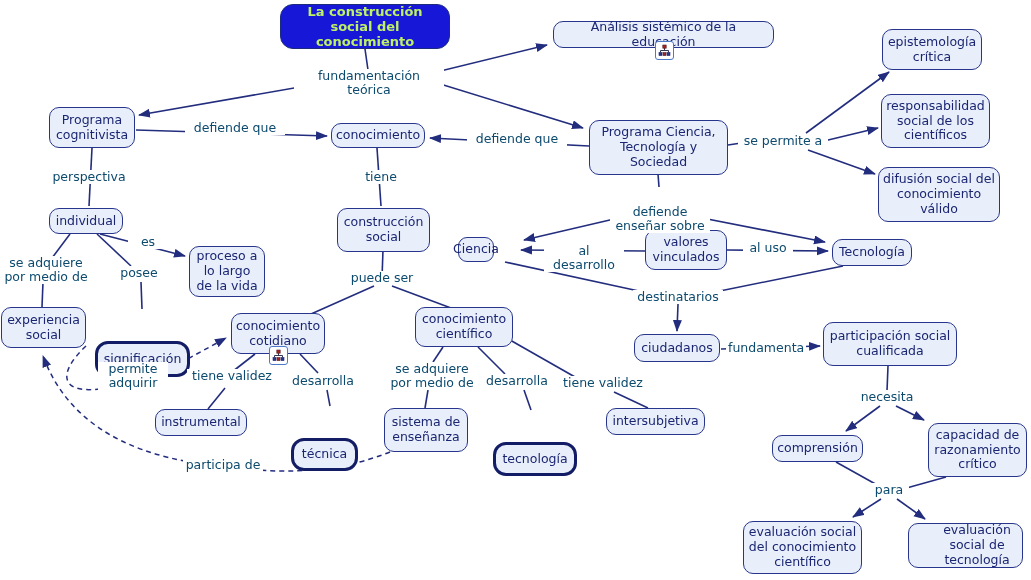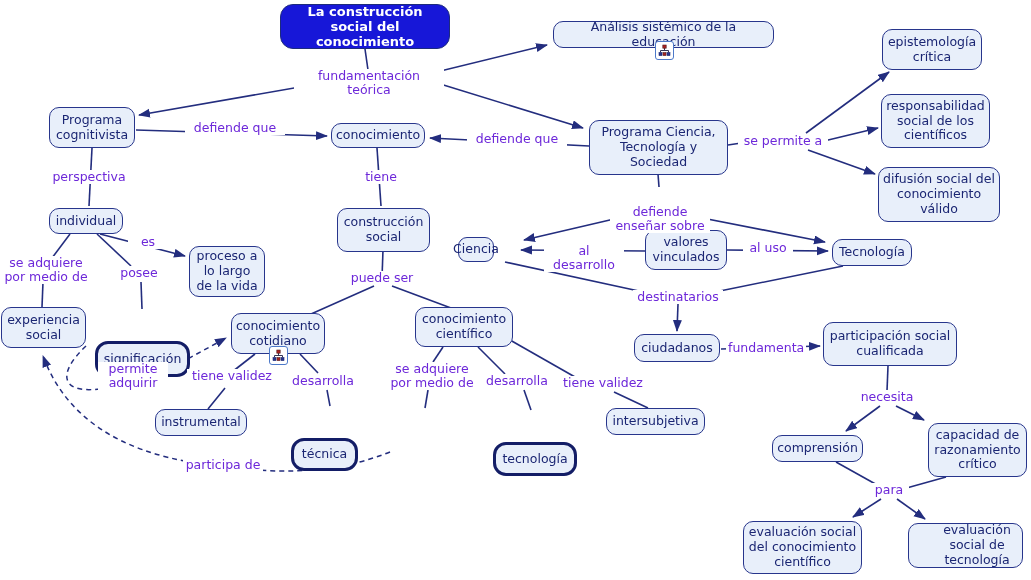--- a/index.html
+++ b/index.html
@@ -11,26 +11,26 @@
   #wires{position:absolute;left:0;top:0;z-index:1;pointer-events:none;}
   .node{
     position:absolute;z-index:2;box-sizing:border-box;
     background:#e8effa;border:1.6px solid #27358c;border-radius:10px;
     color:#1b2673;font-size:12.5px;line-height:1.18;
     display:flex;align-items:center;justify-content:center;text-align:center;
     padding:2px 4px;
   }
   .node.thick{border-width:3.5px;border-color:#131d66;border-radius:13px;margin-top:32px;}
   .node.root{
-    background:#1717d8;color:#ffffff;font-weight:bold;font-size:13px;
+    background:#1717d8;color:#bef264;font-weight:bold;font-size:13px;
     border-color:#1d2b7d;border-radius:13px;
   }
   .link-label{
     position:absolute;z-index:3;box-sizing:border-box;
-    color:#6d28d9;font-size:12.5px;line-height:1.12;text-align:center;
+    color:#0c4a6e;font-size:12.5px;line-height:1.12;text-align:center;
     background:#ffffff;padding:0 2px;
   }
   .res-icon{
     position:absolute;z-index:4;width:17px;height:17px;
     background:#ffffff;border:1px solid #4d79c9;border-radius:3px;
     display:flex;align-items:center;justify-content:center;
   }
 </style>
 </head>
 <body>
@@ -151,20 +151,21 @@
       <rect x="4.8" y="1" width="3.4" height="3.2" fill="#a62121" stroke="#552222" stroke-width="0.6"></rect>
       <rect x="1" y="8.6" width="3" height="3" fill="#27358c" stroke="#1b2673" stroke-width="0.6"></rect>
       <rect x="5" y="8.6" width="3" height="3" fill="#a62121" stroke="#552222" stroke-width="0.6"></rect>
       <rect x="9" y="8.6" width="3" height="3" fill="#27358c" stroke="#1b2673" stroke-width="0.6"></rect>
     </svg>
   </div>
   <div class="node" style="left:415px;top:307px;width:98px;height:40px;">conocimiento científico</div>
 
   <div class="node" style="left:155px;top:409px;width:92px;height:27px;">instrumental</div>
   <div class="node thick" style="left:291px;top:406px;width:67px;height:33px;">técnica</div>
+  <div class="node" style="left:384px;top:408px;width:84px;height:44px;">sistema de enseñanza</div>
   <div class="node thick" style="left:493px;top:410px;width:84px;height:34px;">tecnología</div>
   <div class="node" style="left:606px;top:408px;width:99px;height:27px;">intersubjetiva</div>
 
   <div class="node" style="left:772px;top:435px;width:91px;height:27px;">comprensión</div>
   <div class="node" style="left:928px;top:423px;width:99px;height:54px;">capacidad de razonamiento crítico</div>
   <div class="node" style="left:743px;top:521px;width:119px;height:53px;">evaluación social del conocimiento científico</div>
   <div class="node" style="left:908px;top:523px;width:115px;height:45px;padding-left:27px;">evaluación social de tecnología</div>
 
   <div class="link-label" style="left:294px;top:69px;width:150px;">fundamentación teórica</div>
   <div class="link-label" style="left:185px;top:121px;width:100px;">defiende que</div>

